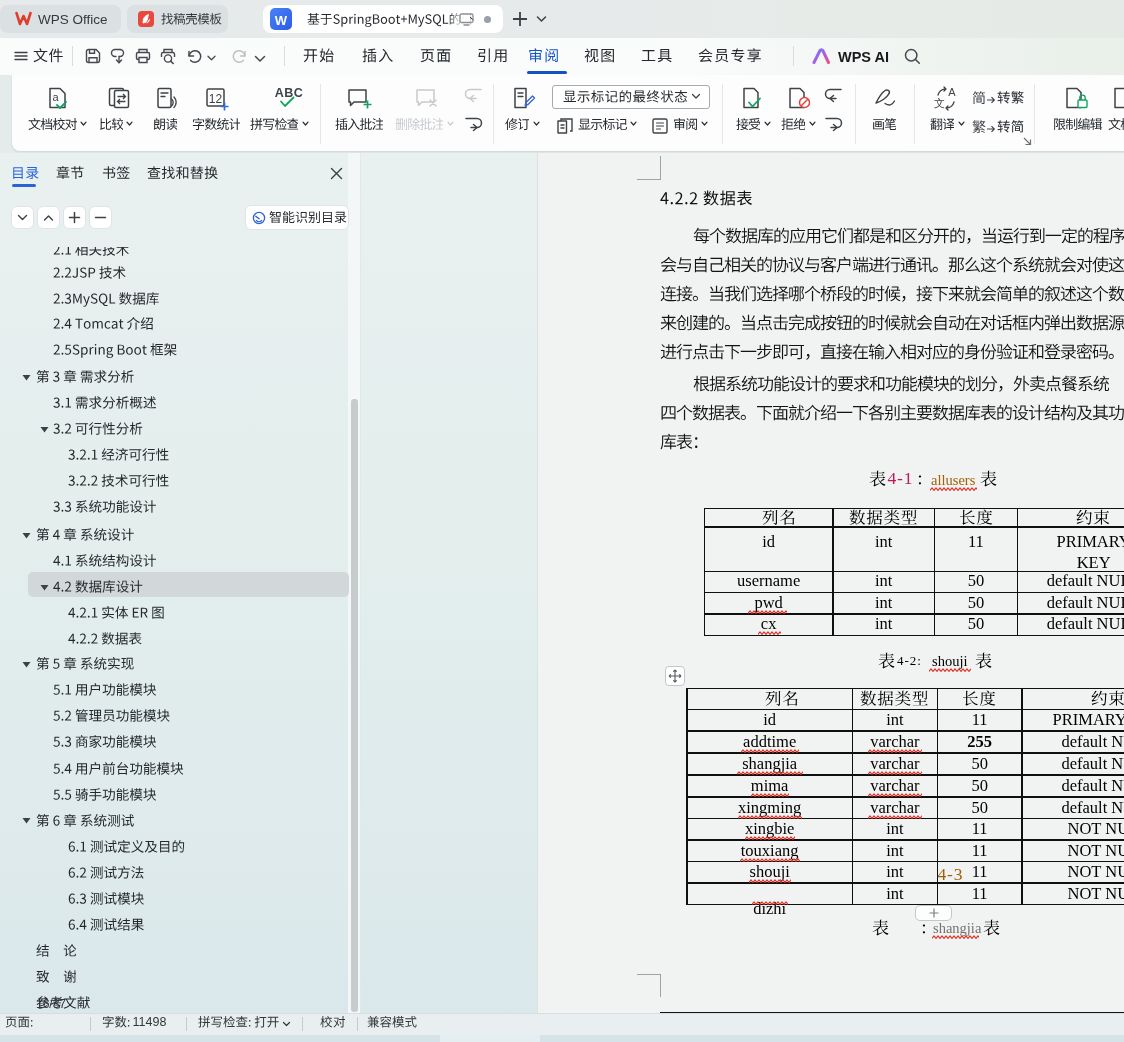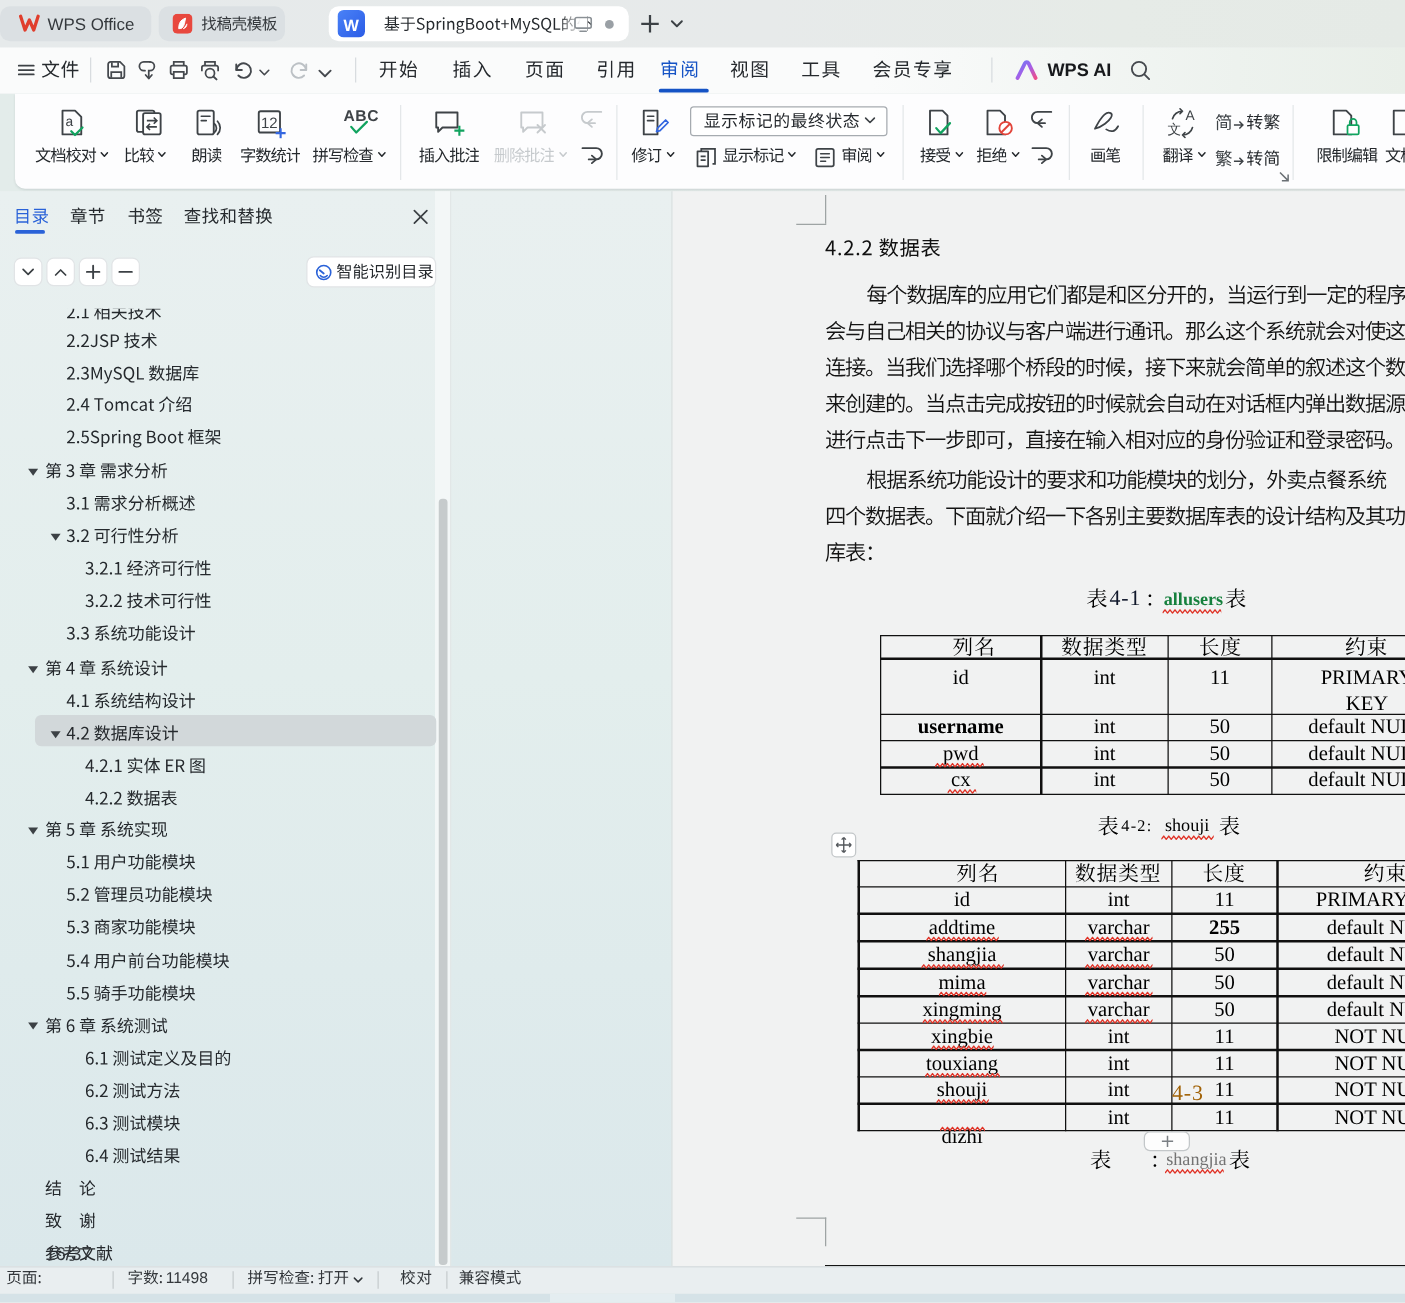--- a/index.html
+++ b/index.html
@@ -1333,25 +1333,25 @@
     <use href="#c95" x="6588"></use>
   </svg>
 <svg style="position:absolute;left:660.0px;top:431.2px;" width="48.00" height="22.10" viewBox="0 -250 706 325" fill="#141414">
     <use href="#c4" x="0"></use>
     <use href="#c108" x="235"></use>
     <use href="#c119" x="471"></use>
   </svg>
 <svg style="position:absolute;left:869.2px;top:468.0px;" width="17.00" height="22.10" viewBox="0 -250 250 325" fill="#000">
     <use href="#b0" x="0"></use>
   </svg>
-<div style="position:absolute;left:887.5px;top:470.3px;font-family:'Liberation Serif',serif;font-size:17.5px;line-height:17.5px;color:#0f172a;letter-spacing:0.8px;font-weight:400;white-space:pre;">4-1</div>
+<div style="position:absolute;left:887.5px;top:470.3px;font-family:'Liberation Serif',serif;font-size:17.5px;line-height:17.5px;color:#be185d;letter-spacing:0.8px;font-weight:400;white-space:pre;">4-1</div>
 <svg style="position:absolute;left:915.5px;top:468.0px;" width="17.00" height="22.10" viewBox="0 -250 250 325" fill="#000">
     <use href="#b1" x="0"></use>
   </svg>
-<div style="position:absolute;left:931px;top:472.9px;font-family:'Liberation Serif',serif;font-size:14.5px;line-height:14.5px;color:#15803d;letter-spacing:0px;font-weight:700;white-space:pre;">allusers</div>
+<div style="position:absolute;left:931px;top:472.9px;font-family:'Liberation Serif',serif;font-size:14.5px;line-height:14.5px;color:#a16207;letter-spacing:0px;font-weight:400;white-space:pre;">allusers</div>
 <svg style="position:absolute;left:930px;top:486.5px" width="47" height="5" viewBox="0 0 47 4.5">
     <use href="#sqg"></use>
   </svg>
 <svg style="position:absolute;left:979.7px;top:468.0px;" width="17.00" height="22.10" viewBox="0 -250 250 325" fill="#000">
     <use href="#b0" x="0"></use>
   </svg>
 <div style="position:absolute;left:703.5px;top:507.5px;width:420.5px;height:1.8px;background:#101010"></div>
 <div style="position:absolute;left:703.5px;top:526px;width:420.5px;height:1.8px;background:#101010"></div>
 <div style="position:absolute;left:703.5px;top:570.5px;width:420.5px;height:1.8px;background:#101010"></div>
 <div style="position:absolute;left:703.5px;top:591.5px;width:420.5px;height:1.8px;background:#101010"></div>
@@ -1376,21 +1376,21 @@
     <use href="#b9" x="262"></use>
   </svg>
 <svg style="position:absolute;left:1076.4px;top:506.5px;" width="34.60" height="21.45" viewBox="0 -250 524 325" fill="#000">
     <use href="#b10" x="0"></use>
     <use href="#b11" x="262"></use>
   </svg>
 <div style="position:absolute;left:768.65px;top:533.7px;transform:translateX(-50%);font-family:'Liberation Serif',serif;font-size:16.5px;line-height:16.5px;color:#000;font-weight:400;white-space:pre;">id</div>
 <div style="position:absolute;left:883.65px;top:533.7px;transform:translateX(-50%);font-family:'Liberation Serif',serif;font-size:16.5px;line-height:16.5px;color:#000;font-weight:400;white-space:pre;">int</div>
 <div style="position:absolute;left:975.9px;top:533.7px;transform:translateX(-50%);font-family:'Liberation Serif',serif;font-size:16.5px;line-height:16.5px;color:#000;font-weight:400;white-space:pre;">11</div>
 <div style="position:absolute;left:1093.65px;top:533.7px;transform:translateX(-50%);font-family:'Liberation Serif',serif;font-size:16.5px;line-height:16.5px;color:#000;font-weight:400;white-space:pre;">PRIMARY</div>
-<div style="position:absolute;left:768.65px;top:573.0px;transform:translateX(-50%);font-family:'Liberation Serif',serif;font-size:16.5px;line-height:16.5px;color:#000;font-weight:700;white-space:pre;">username</div>
+<div style="position:absolute;left:768.65px;top:573.0px;transform:translateX(-50%);font-family:'Liberation Serif',serif;font-size:16.5px;line-height:16.5px;color:#000;font-weight:400;white-space:pre;">username</div>
 <div style="position:absolute;left:883.65px;top:573.0px;transform:translateX(-50%);font-family:'Liberation Serif',serif;font-size:16.5px;line-height:16.5px;color:#000;font-weight:400;white-space:pre;">int</div>
 <div style="position:absolute;left:975.9px;top:573.0px;transform:translateX(-50%);font-family:'Liberation Serif',serif;font-size:16.5px;line-height:16.5px;color:#000;font-weight:400;white-space:pre;">50</div>
 <div style="position:absolute;left:1093.65px;top:573.0px;transform:translateX(-50%);font-family:'Liberation Serif',serif;font-size:16.5px;line-height:16.5px;color:#000;font-weight:400;white-space:pre;">default NULL</div>
 <div style="position:absolute;left:768.65px;top:594.5px;transform:translateX(-50%);font-family:'Liberation Serif',serif;font-size:16.5px;line-height:16.5px;color:#000;font-weight:400;white-space:pre;">pwd</div>
 <div style="position:absolute;left:883.65px;top:594.5px;transform:translateX(-50%);font-family:'Liberation Serif',serif;font-size:16.5px;line-height:16.5px;color:#000;font-weight:400;white-space:pre;">int</div>
 <div style="position:absolute;left:975.9px;top:594.5px;transform:translateX(-50%);font-family:'Liberation Serif',serif;font-size:16.5px;line-height:16.5px;color:#000;font-weight:400;white-space:pre;">50</div>
 <div style="position:absolute;left:1093.65px;top:594.5px;transform:translateX(-50%);font-family:'Liberation Serif',serif;font-size:16.5px;line-height:16.5px;color:#000;font-weight:400;white-space:pre;">default NULL</div>
 <div style="position:absolute;left:768.65px;top:616.2px;transform:translateX(-50%);font-family:'Liberation Serif',serif;font-size:16.5px;line-height:16.5px;color:#000;font-weight:400;white-space:pre;">cx</div>
 <div style="position:absolute;left:883.65px;top:616.2px;transform:translateX(-50%);font-family:'Liberation Serif',serif;font-size:16.5px;line-height:16.5px;color:#000;font-weight:400;white-space:pre;">int</div>
 <div style="position:absolute;left:975.9px;top:616.2px;transform:translateX(-50%);font-family:'Liberation Serif',serif;font-size:16.5px;line-height:16.5px;color:#000;font-weight:400;white-space:pre;">50</div>
@@ -1544,21 +1544,21 @@
 <div style="position:absolute;left:659.5px;top:1011.8px;width:464.5px;height:2.4px;background:#141414"></div>
 <div style="position:absolute;left:0;top:1013px;width:1124px;height:22px;background:#e9eef0"></div>
 <div style="position:absolute;left:0;top:1013px;width:1124px;height:1px;background:#d8dddf"></div>
 <div style="position:absolute;left:0;top:1035px;width:1124px;height:7px;background:#d5e2e7"></div>
 <div style="position:absolute;left:440px;top:1035px;width:100px;height:7px;background:#e4edf0"></div>
 <svg style="position:absolute;left:5.0px;top:1014.0px;" width="28.48" height="16.25" viewBox="0 -250 570 325" fill="#33373b">
     <use href="#a29" x="0"></use>
     <use href="#a30" x="250"></use>
     <use href="#a173" x="500"></use>
   </svg>
-<div style="position:absolute;left:36px;top:998px;font-family:'Liberation Sans',serif;font-size:15px;line-height:12.5px;color:#33373b;letter-spacing:0px;font-weight:400;white-space:pre;">16/37</div>
+<div style="position:absolute;left:36px;top:998px;font-family:'Liberation Sans',serif;font-size:12px;line-height:12.5px;color:#33373b;letter-spacing:0px;font-weight:400;white-space:pre;">16/37</div>
 <div style="position:absolute;left:90px;top:1017px;width:1px;height:14px;background:#c6cbcd"></div>
 <svg style="position:absolute;left:102.0px;top:1014.0px;" width="28.48" height="16.25" viewBox="0 -250 570 325" fill="#33373b">
     <use href="#a50" x="0"></use>
     <use href="#a51" x="250"></use>
     <use href="#a173" x="500"></use>
   </svg>
 <div style="position:absolute;left:132.5px;top:1015.9px;font-family:'Liberation Sans',serif;font-size:12.5px;line-height:12.5px;color:#33373b;letter-spacing:0px;font-weight:400;white-space:pre;">11498</div>
 <div style="position:absolute;left:186px;top:1017px;width:1px;height:14px;background:#c6cbcd"></div>
 <svg style="position:absolute;left:198.0px;top:1014.0px;" width="81.28" height="16.25" viewBox="0 -250 1626 325" fill="#33373b">
     <use href="#a54" x="0"></use>

